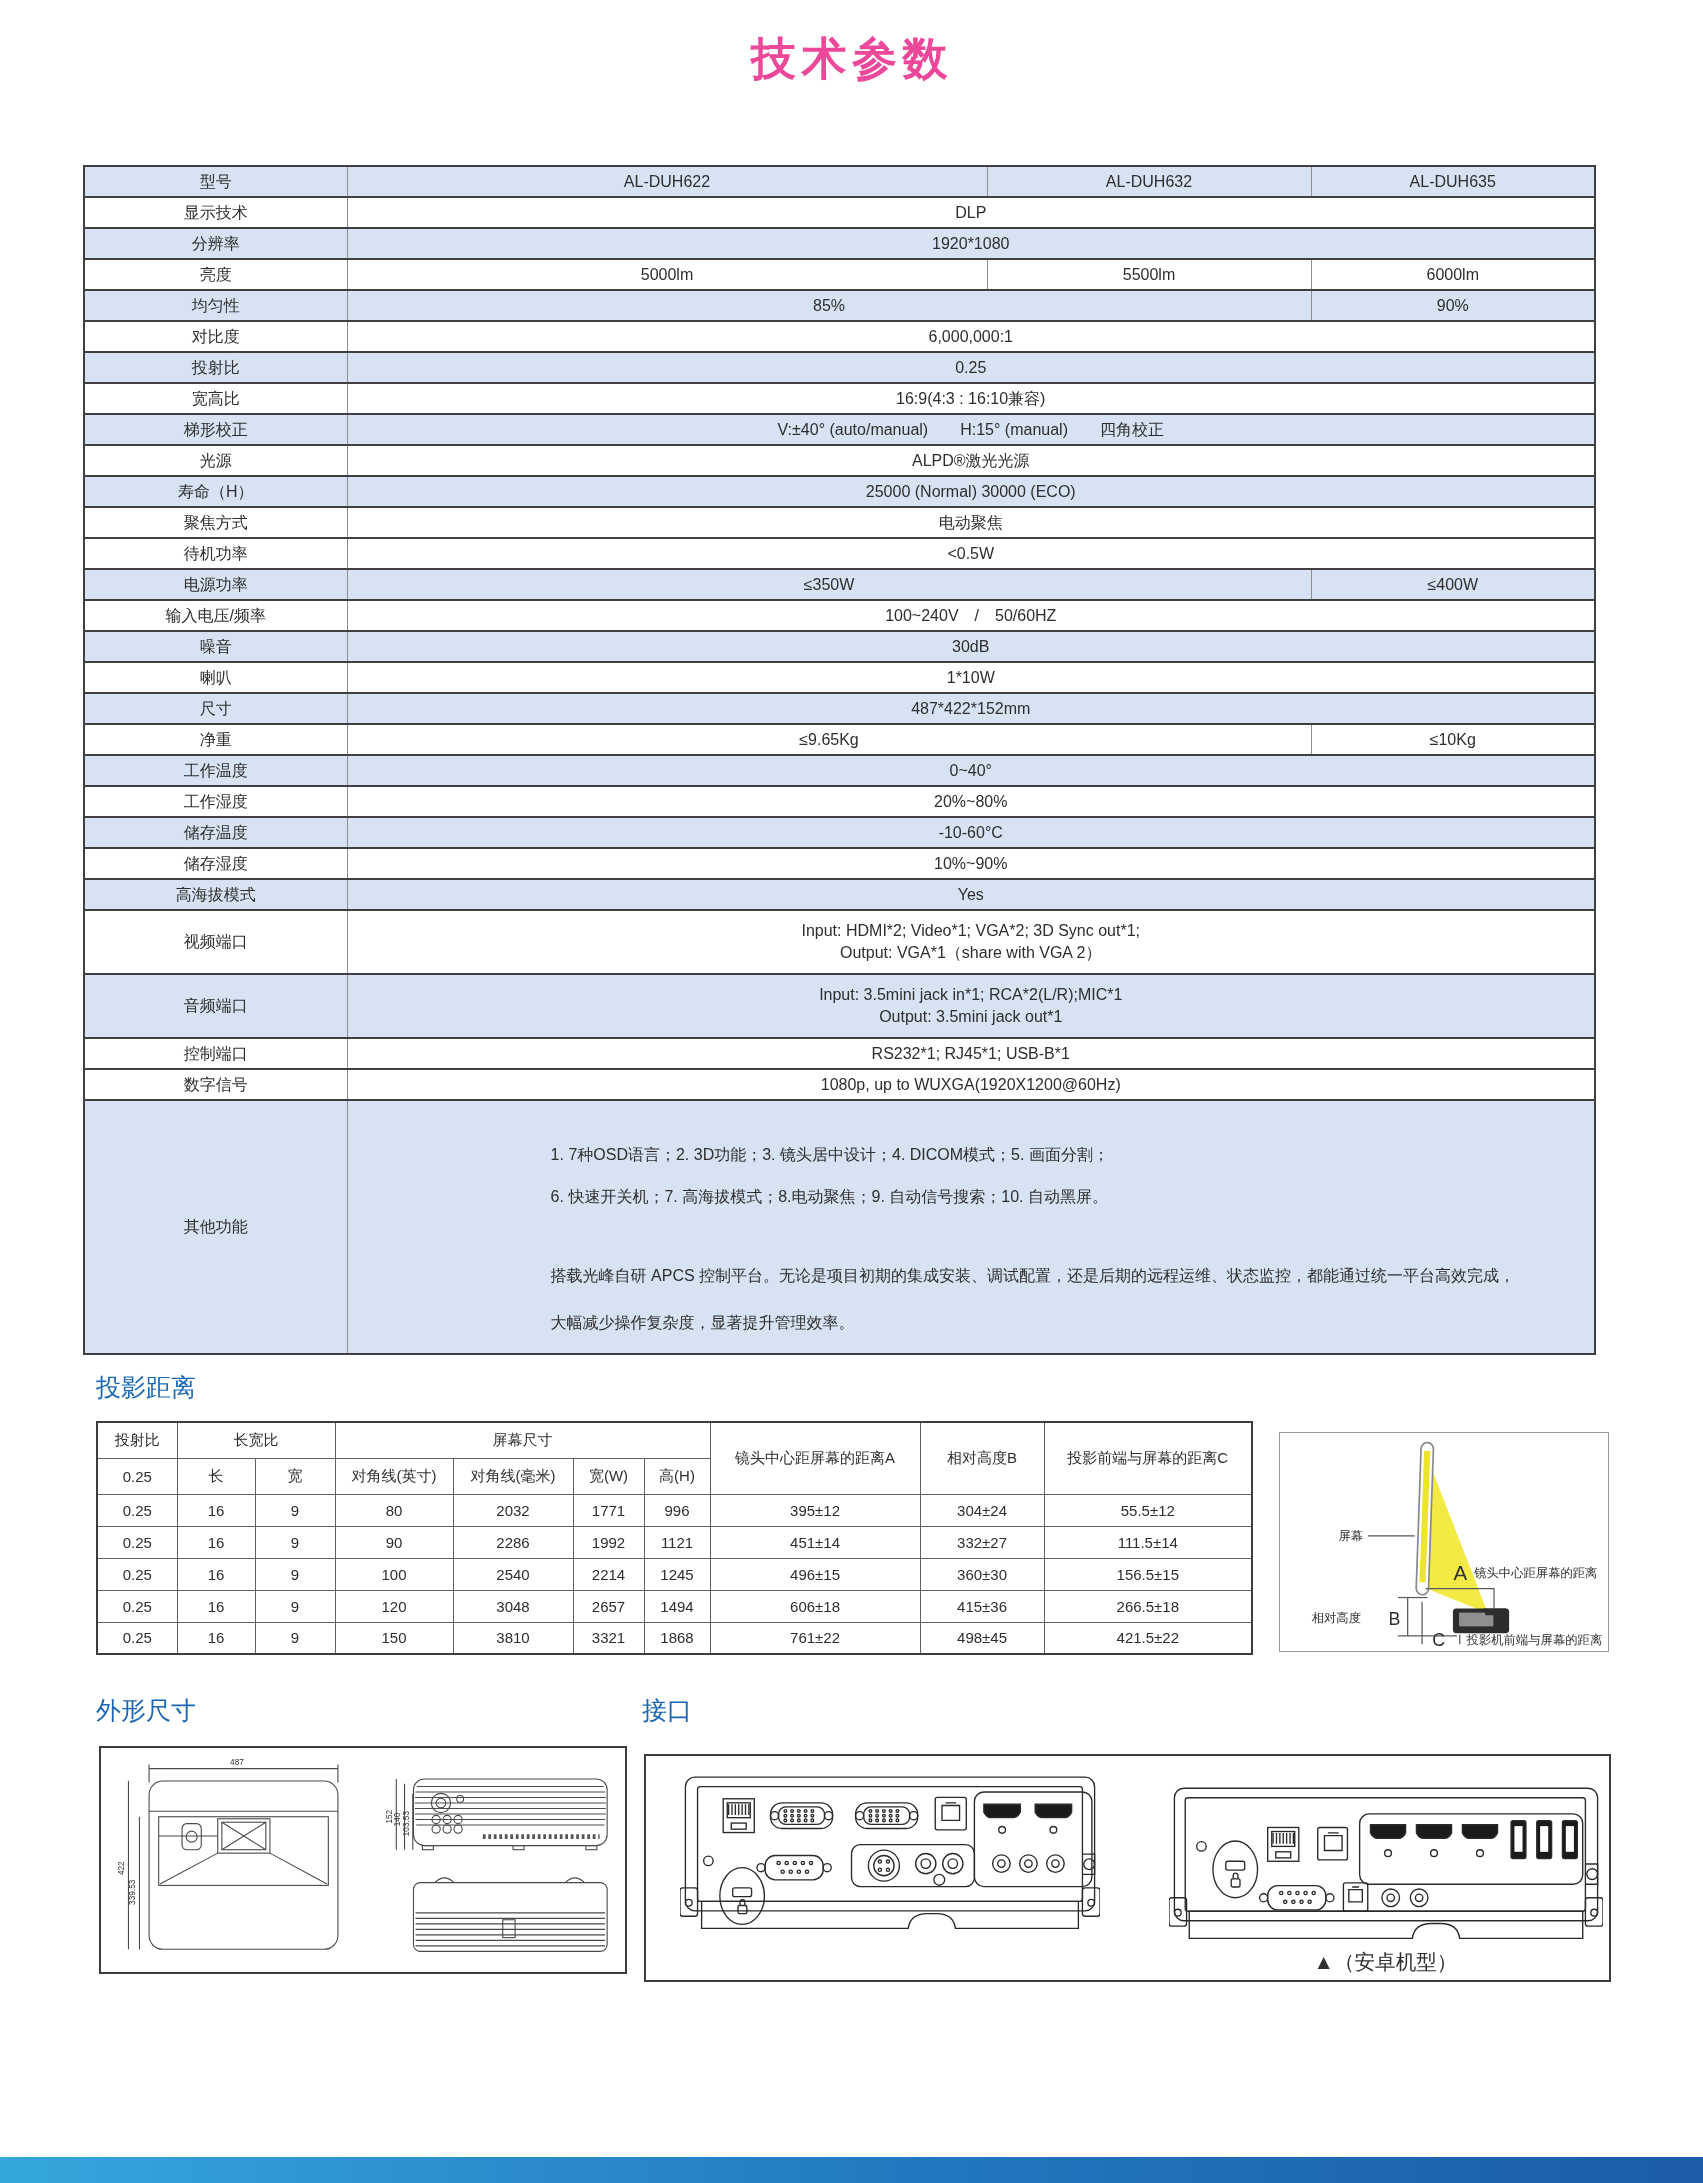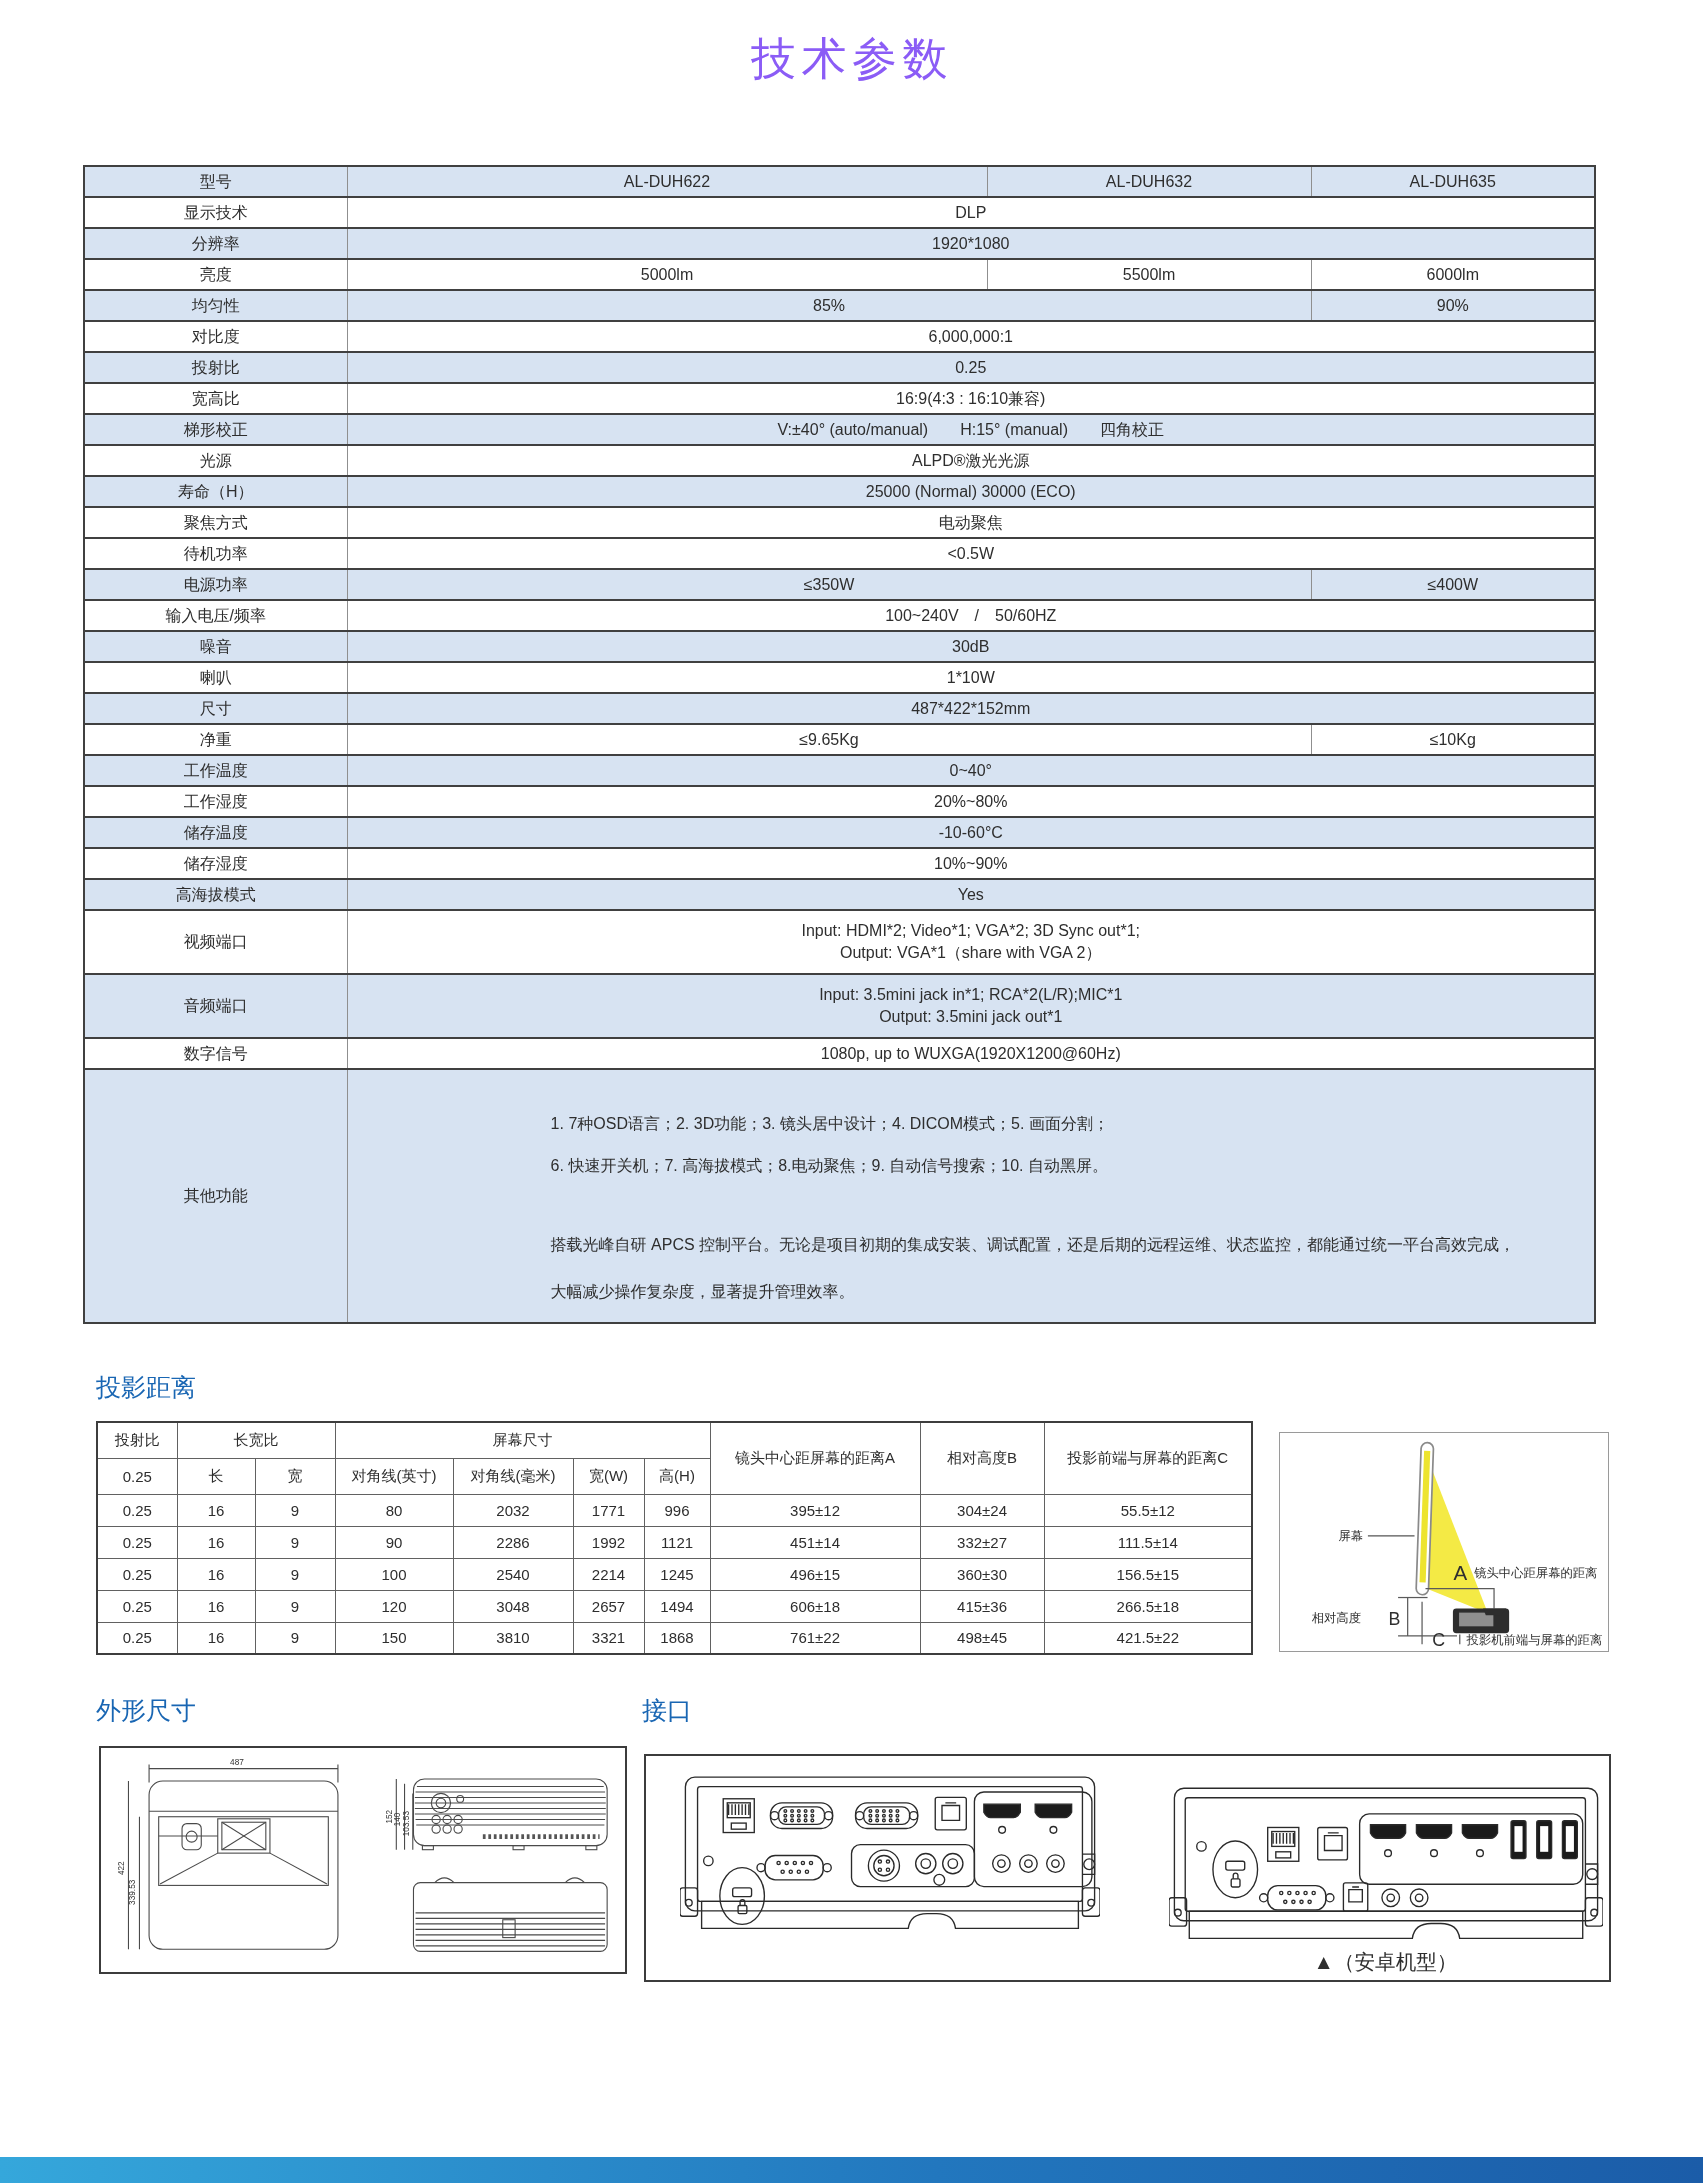--- a/index.html
+++ b/index.html
@@ -1,20 +1,20 @@
 <!DOCTYPE html>
 <html style="font-size:11px"><head>
 <meta charset="utf-8">
 <style>
   html,body{margin:0;padding:0;background:#ffffff;}
   body{font-family:"Liberation Sans","DejaVu Sans",sans-serif;color:#2b2b2b;}
   .page{position:relative;width:1704px;height:2183px;background:#fff;overflow:hidden;}
 
   .title{position:absolute;top:29px;left:0;width:100%;text-align:center;
-         font-size:45px;font-weight:400;color:#8b5cf6;letter-spacing:5.5px;}
+         font-size:45px;font-weight:700;color:#ec4899;letter-spacing:5.5px;}
 
   
   table.spec{position:absolute;left:83px;top:165px;width:1511px;border-collapse:collapse;
              table-layout:fixed;font-size:16px;color:#2e2e2e;border-radius:31px;}
   table.spec{border:2.1px solid #404040;border-bottom:2.7px solid #404040;}
   table.spec td{border-top:2.1px solid #404040;border-left:0.7px solid #8f8f8f;
                 text-align:center;vertical-align:middle;padding:1.4px 4.1px;line-height:1.35;}
   table.spec td:first-child{border-left:none;}
   table.spec tr{height:31px;}
   table.spec tr.tall{height:64px;}
@@ -171,20 +171,24 @@
             <div>Input: HDMI*2; Video*1; VGA*2; 3D Sync out*1;</div>
             <div>Output: VGA*1（share with VGA 2）</div>
           </td>
         </tr>
     <tr class="b tall">
           <td class="lbl">音频端口</td>
           <td colspan="3">
             <div>Input: 3.5mini jack in*1; RCA*2(L/R);MIC*1</div>
             <div>Output: 3.5mini jack out*1</div>
           </td>
+        </tr>
+    <tr>
+          <td class="lbl">控制端口</td>
+          <td colspan="3">RS232*1; RJ45*1; USB-B*1</td>
         </tr>
     <tr>
           <td class="lbl">数字信号</td>
           <td colspan="3">1080p, up to WUXGA(1920X1200@60Hz)</td>
         </tr>
     <tr class="b huge">
       <td class="lbl">其他功能</td>
       <td colspan="3" class="features">
         <div class="flist">
           <div>1. 7种OSD语言；2. 3D功能；3. 镜头居中设计；4. DICOM模式；5. 画面分割；</div>

